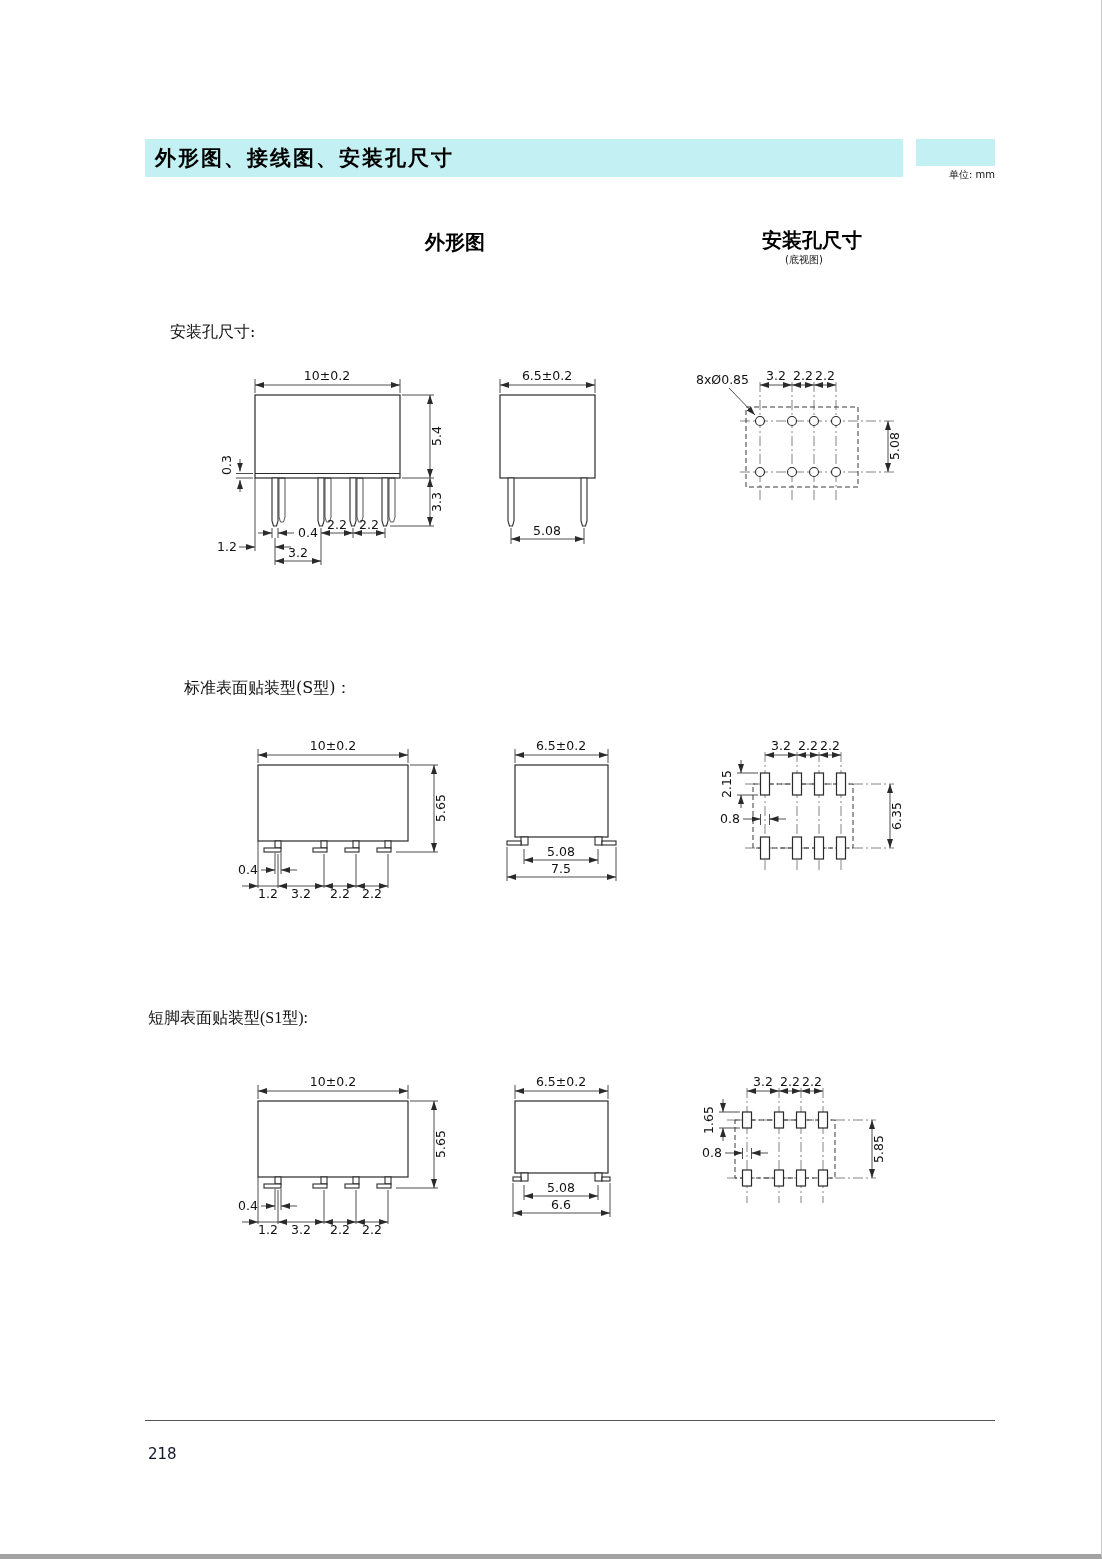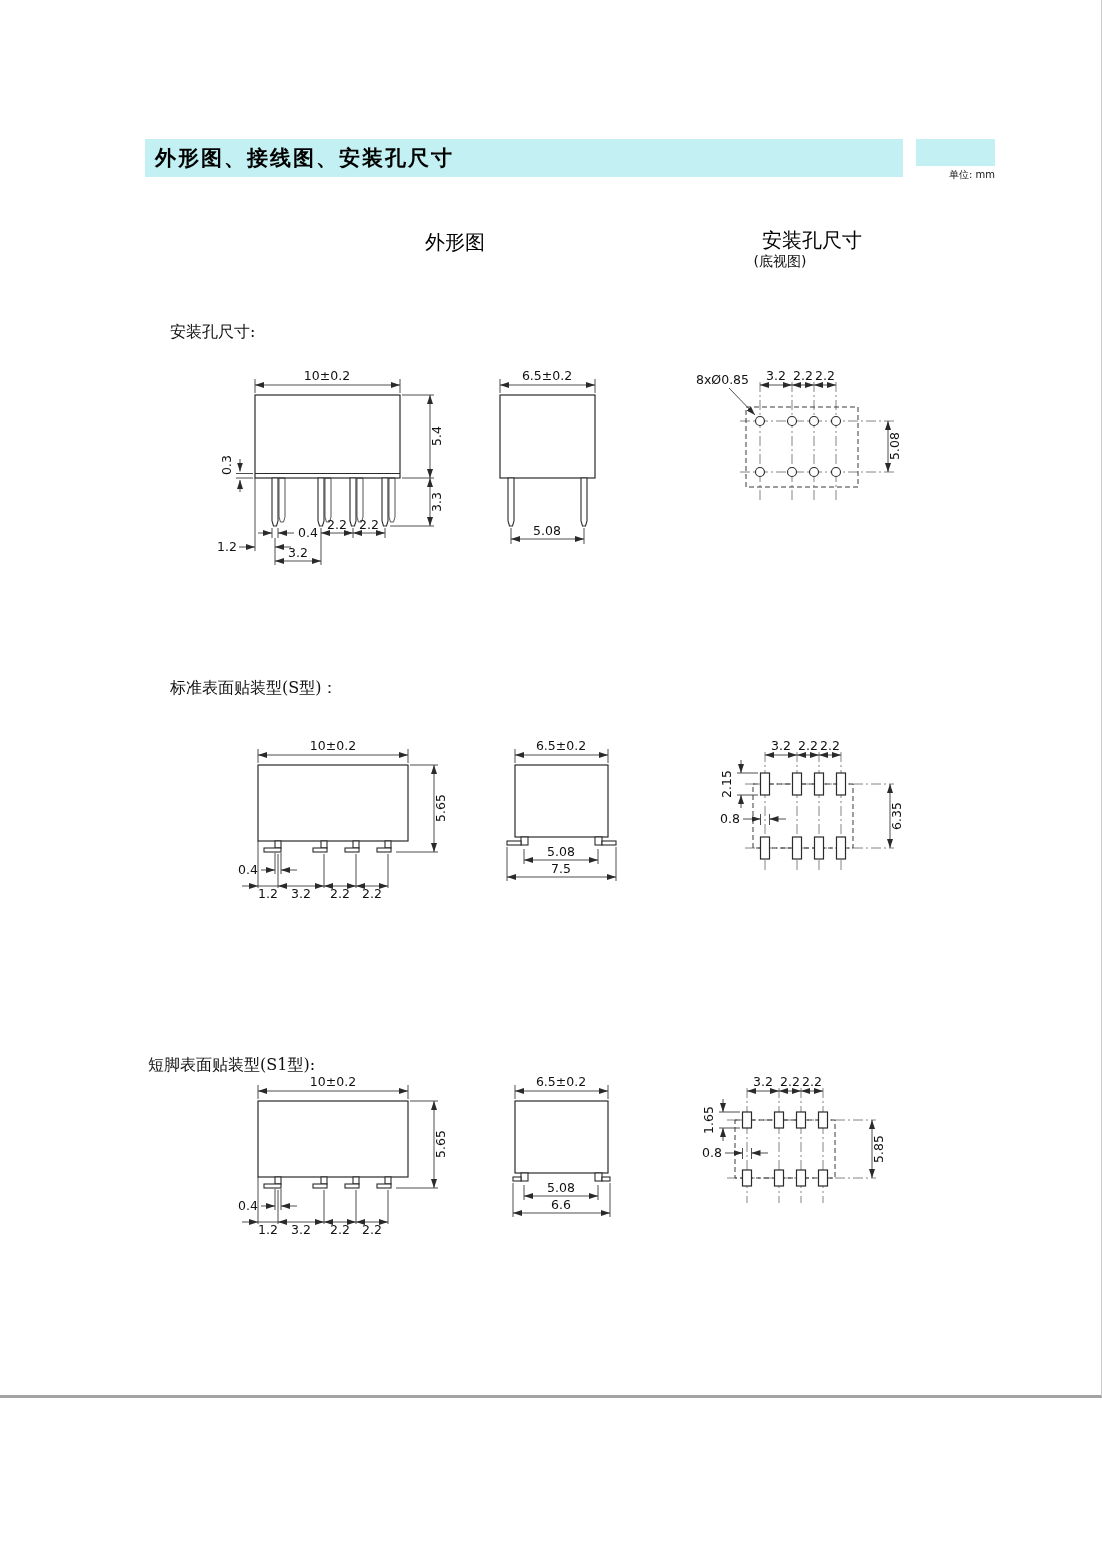--- a/index.html
+++ b/index.html
@@ -1,33 +1,33 @@
 <!DOCTYPE html>
 <html><head>
 <meta charset="utf-8">
 <style>
   * { margin:0; padding:0; box-sizing:border-box; }
   html,body { background:#ffffff; }
   body { font-family:"DejaVu Sans", sans-serif; color:#111; }
-  .page { position:relative; width:1102px; height:1398px; background:#fff; overflow:hidden;
-          border-right:1px solid #c9c9c9; border-bottom:3px solid #a3a3a3; }
+  .page { position:relative; width:1102px; height:1559px; background:#fff; overflow:hidden;
+          border-right:1px solid #c9c9c9; border-bottom:5px solid #a3a3a3; }
   .header-bar { position:absolute; left:145px; top:139px; width:758px; height:38px;
                 background:#c3f0f2; display:flex; align-items:center; padding-left:10px; }
   .header-bar span { font-size:21px; font-weight:bold; letter-spacing:2px; color:#000;
                      font-family:"DejaVu Sans", sans-serif; }
   .header-accent { position:absolute; left:916px; top:139px; width:79px; height:27px; background:#c3f0f2; }
   .unit-label { position:absolute; left:895px; top:168px; width:100px; text-align:right; font-size:10px; color:#111; }
-  .col-head { position:absolute; font-size:20px; font-weight:normal; text-align:center; color:#000; }
+  .col-head { position:absolute; font-size:20px; font-weight:bold; text-align:center; color:#000; }
   .col-head.outline  { left:395px; top:229px; width:120px; }
   .col-head.mounting { left:732px; top:227px; width:160px;text-align:center; }
-  .col-sub { position:absolute; left:700px; top:253px; width:160px; text-align:center; font-size:14px; color:#111; }
+  .col-sub { position:absolute; left:724px; top:253px; width:160px; text-align:center; font-size:10px; color:#111; }
   .sec-label { position:absolute; font-size:16px; color:#111; font-family:"DejaVu Serif", serif; }
   .sec-label.s1 { left:170px; top:322px; }
-  .sec-label.s2 { left:170px; top:678px; }
-  .sec-label.s3 { left:148px; top:1055px; }
+  .sec-label.s2 { left:184px; top:678px; }
+  .sec-label.s3 { left:148px; top:1008px;font-family:Liberation Serif, serif; }
   .drawing { position:absolute; left:140px; }
   .footer-line { position:absolute; left:145px; top:1420px; width:850px; height:1px; background:#555; }
   .page-number { position:absolute; left:148px; top:1445px; font-size:15px; color:#0f172a; }
 
   svg text { font-family:"DejaVu Sans", sans-serif; font-size:12.5px; fill:#111; }
   .ln   { fill:none; stroke:#2a2a2a; stroke-width:1.2; }
   .pin  { fill:#ffffff; stroke:#2a2a2a; stroke-width:1.1; }
   .pinb { fill:#ffffff; stroke:#555; stroke-width:1; }
   .hole { fill:#ffffff; stroke:#2a2a2a; stroke-width:1.1; }
   .pad  { fill:#ffffff; stroke:#2a2a2a; stroke-width:1.2; }

